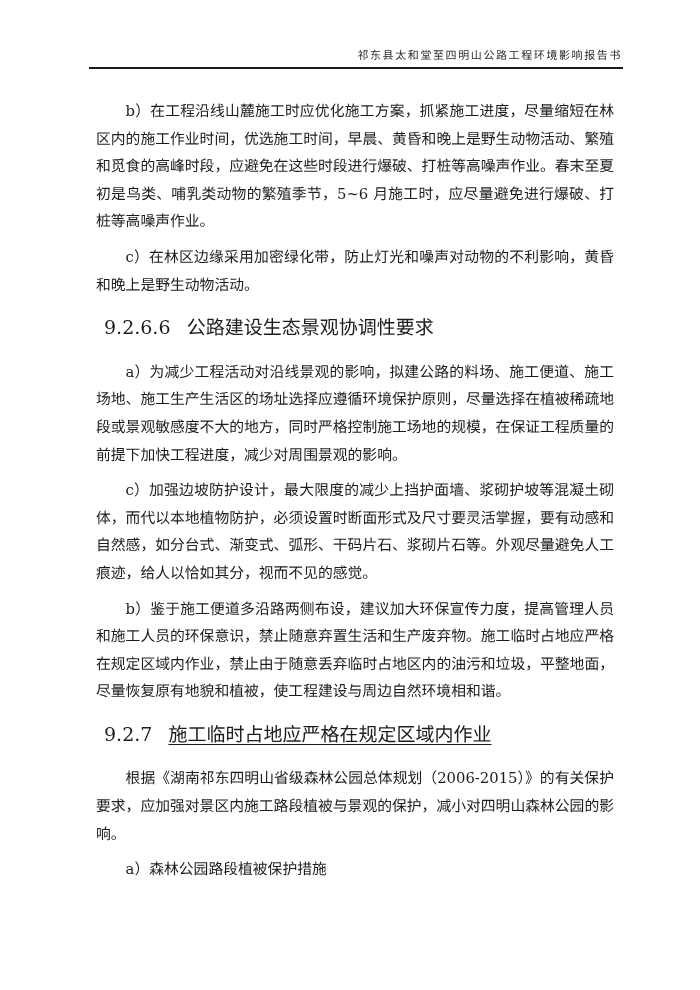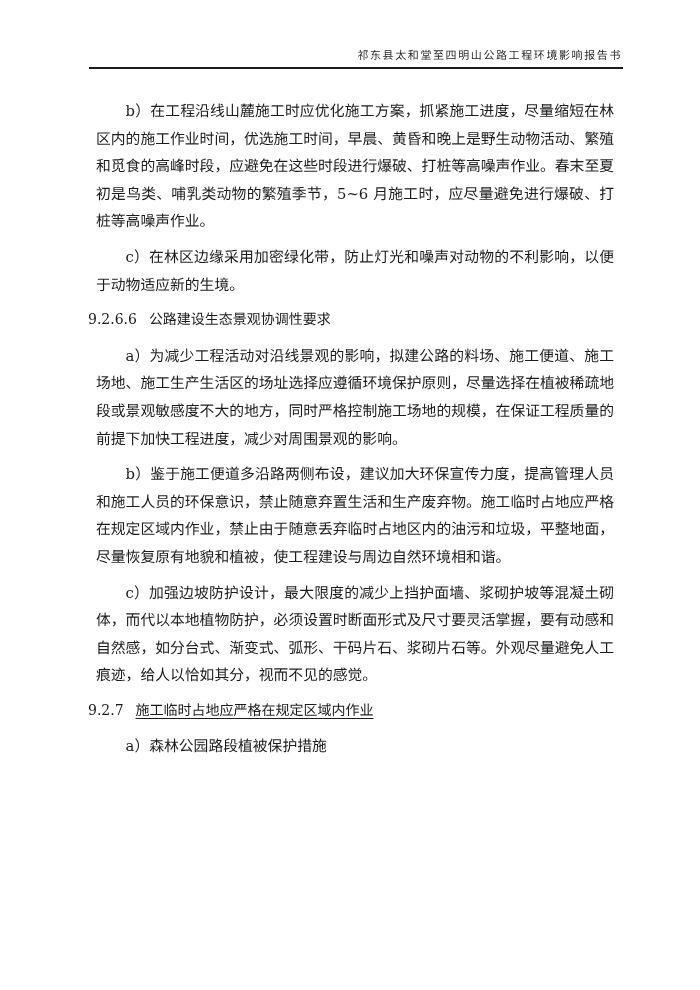--- a/index.html
+++ b/index.html
@@ -41,22 +41,22 @@
     font-size: 14.8px;
     line-height: 27.6px;
     text-align: justify;
     text-justify: inter-ideograph;
   }
   .content p.para {
     margin: 8px;
     text-indent: 2em;
   }
   .content .heading {
-    margin: 0;
-    font-size: 14px;
+    margin: 16px;
+    font-size: 19px;
     line-height: 27.6px;
     font-weight: normal;
     text-align: left;
   }
   .heading .h-num {
     margin-right: 0.85em;
   }
   .heading .h-title.underlined {
     text-decoration: underline;
     text-underline-offset: 3px;
@@ -78,38 +78,39 @@
 <div class="page">
 
   <div class="running-header">祁东县太和堂至四明山公路工程环境影响报告书</div>
 
   <div class="header-rule"></div>
 
   <div class="content">
 
     <p class="para">b）在工程沿线山麓施工时应优化施工方案，抓紧施工进度，尽量缩短在林区内的施工作业时间，优选施工时间，早晨、黄昏和晚上是野生动物活动、繁殖和觅食的高峰时段，应避免在这些时段进行爆破、打桩等高噪声作业。春末至夏初是鸟类、哺乳类动物的繁殖季节，5~6 月施工时，应尽量避免进行爆破、打桩等高噪声作业。</p>
 
-    <p class="para">c）在林区边缘采用加密绿化带，防止灯光和噪声对动物的不利影响，以便于动物适应新的生境。</p>
+    <p class="para">c）在林区边缘采用加密绿化带，防止灯光和噪声对动物的不利影响，黄昏和晚上是野生动物活动。</p>
 
     <h3 class="heading">
       <span class="h-num">9.2.6.6</span><span class="h-title">公路建设生态景观协调性要求</span>
     </h3>
 
     <p class="para">a）为减少工程活动对沿线景观的影响，拟建公路的料场、施工便道、施工场地、施工生产生活区的场址选择应遵循环境保护原则，尽量选择在植被稀疏地段或景观敏感度不大的地方，同时严格控制施工场地的规模，在保证工程质量的前提下加快工程进度，减少对周围景观的影响。</p>
 
+    <p class="para">c）加强边坡防护设计，最大限度的减少上挡护面墙、浆砌护坡等混凝土砌体，而代以本地植物防护，必须设置时断面形式及尺寸要灵活掌握，要有动感和自然感，如分台式、渐变式、弧形、干码片石、浆砌片石等。外观尽量避免人工痕迹，给人以恰如其分，视而不见的感觉。</p>
+
     <p class="para">b）鉴于施工便道多沿路两侧布设，建议加大环保宣传力度，提高管理人员和施工人员的环保意识，禁止随意弃置生活和生产废弃物。施工临时占地应严格在规定区域内作业，禁止由于随意丢弃临时占地区内的油污和垃圾，平整地面，尽量恢复原有地貌和植被，使工程建设与周边自然环境相和谐。</p>
-
-    <p class="para">c）加强边坡防护设计，最大限度的减少上挡护面墙、浆砌护坡等混凝土砌体，而代以本地植物防护，必须设置时断面形式及尺寸要灵活掌握，要有动感和自然感，如分台式、渐变式、弧形、干码片石、浆砌片石等。外观尽量避免人工痕迹，给人以恰如其分，视而不见的感觉。</p>
 
 
 
     <h3 class="heading">
       <span class="h-num">9.2.7</span><span class="h-title underlined">施工临时占地应严格在规定区域内作业</span>
     </h3>
 
+    <p class="para">根据《湖南祁东四明山省级森林公园总体规划（2006-2015）》的有关保护要求，应加强对景区内施工路段植被与景观的保护，减小对四明山森林公园的影响。</p>
 
     <p class="para">a）森林公园路段植被保护措施</p>
 
   </div>
 
   <div class="page-number">176</div>
 
 </div>
 
 </body></html>

